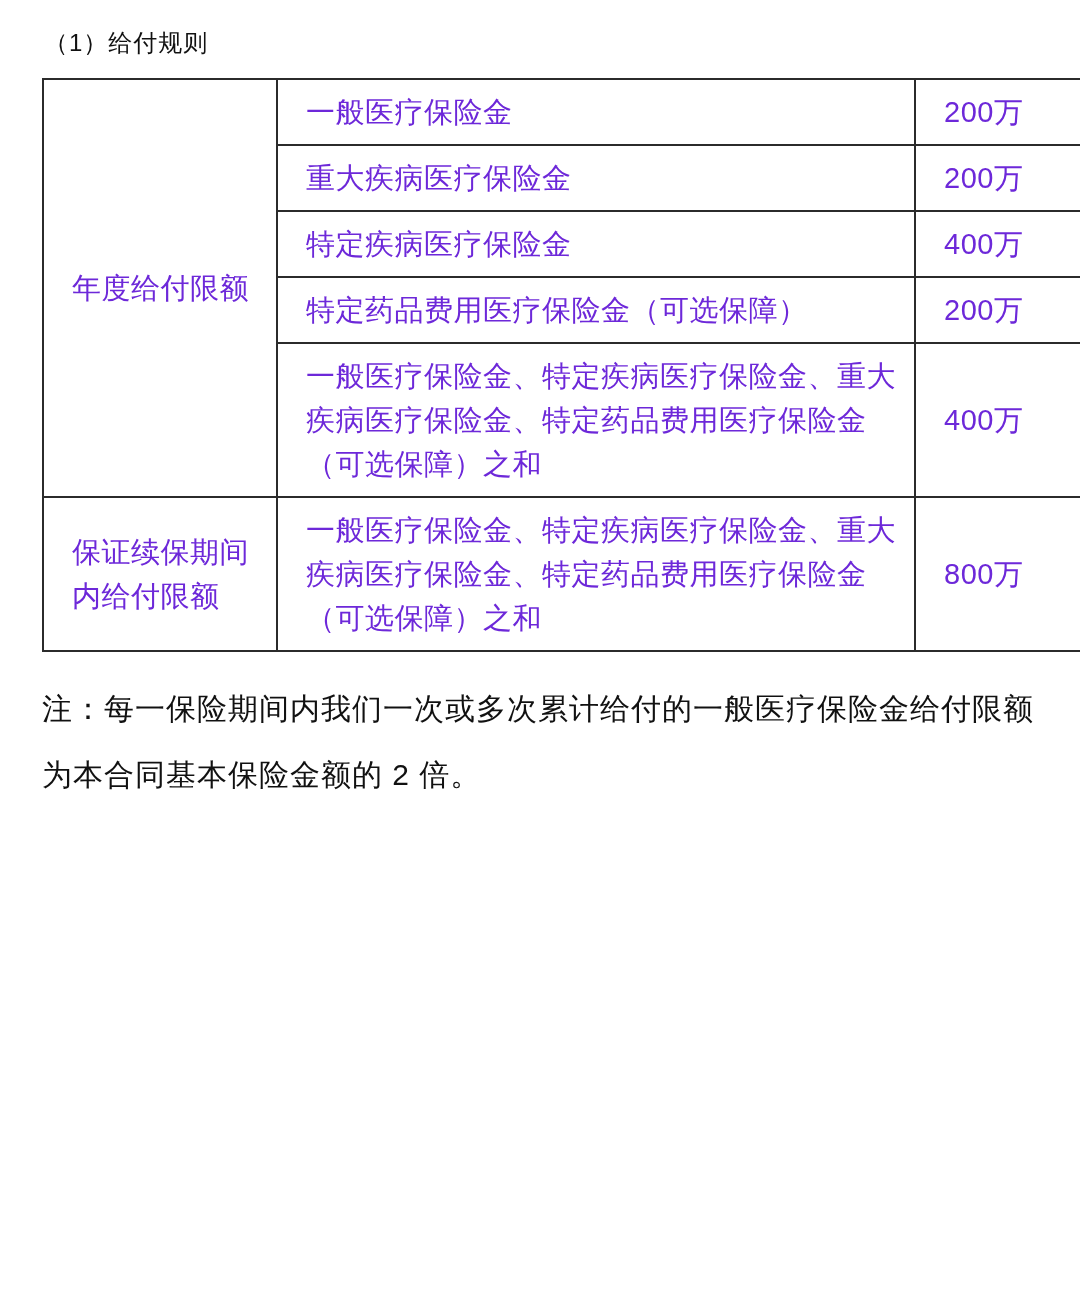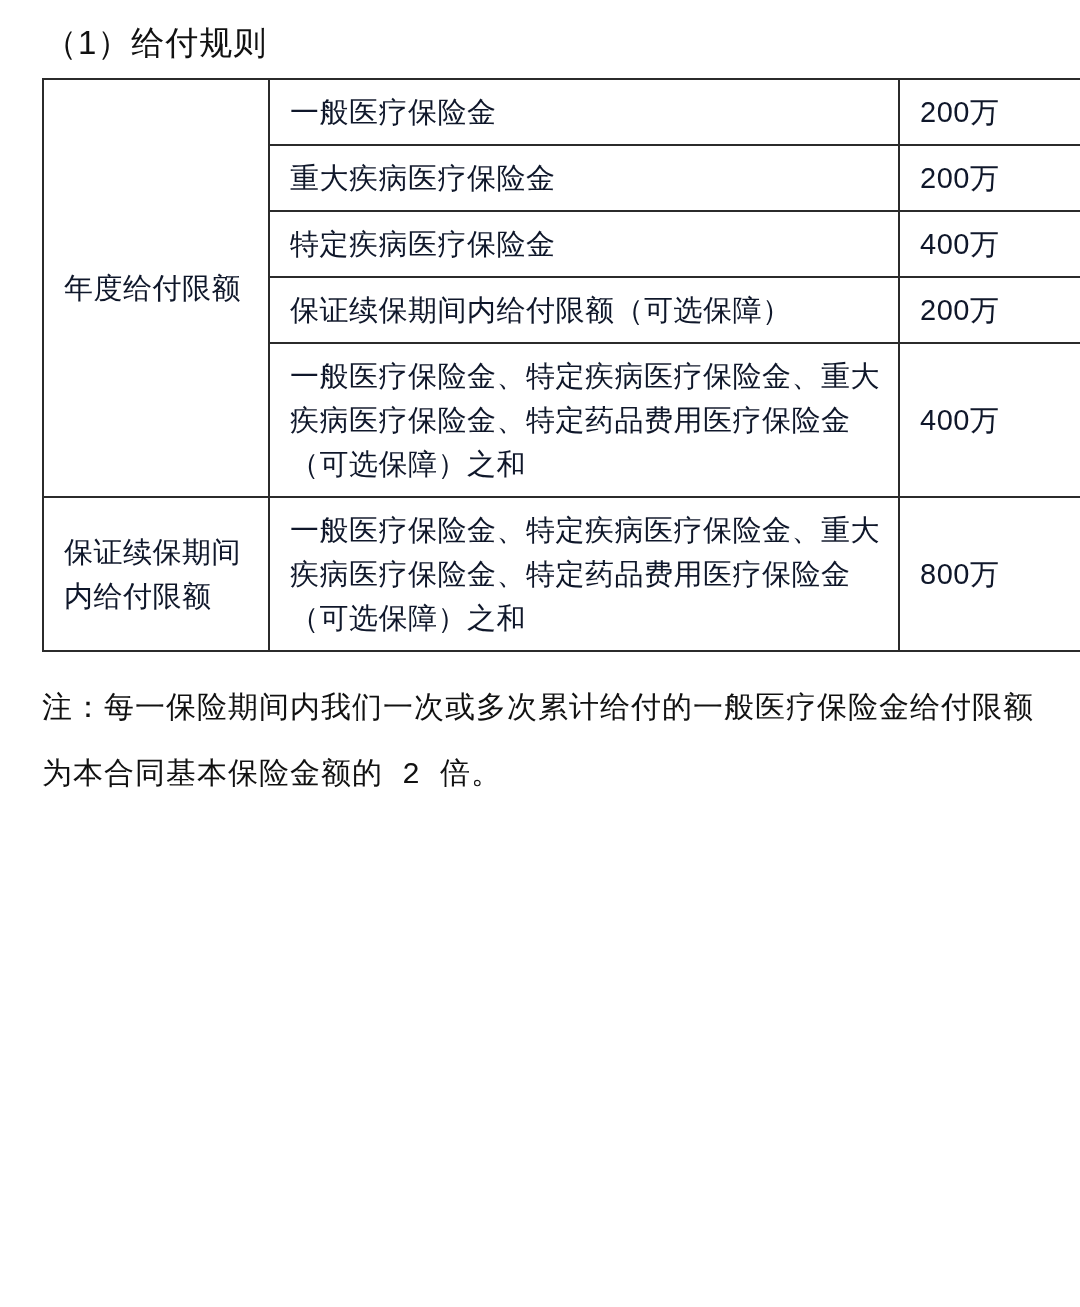--- a/index.html
+++ b/index.html
@@ -15,39 +15,39 @@
     overflow: hidden;
   }
   .page {
     position: relative;
     width: 1080px;
     height: 1307px;
     box-sizing: border-box;
     padding: 22px 46px 0 42px;
   }
   .section-title {
-    font-size: 33px;
+    font-size: 24px;
     line-height: 42px;
     letter-spacing: 1px;
     margin: 0 0 14px 2px;
     color: #111;
   }
   table.benefit-table {
     border-collapse: collapse;
     width: 986px;
     table-layout: fixed;
     border: 2px solid #2b2b2b;
   }
   table.benefit-table td {
     border: 2px solid #2b2b2b;
-    padding: 10px 8px 10px 20px;
+    padding: 10px 8px 10px 28px;
     font-size: 29px;
     line-height: 44px;
     vertical-align: middle;
-    color: #0f172a;
+    color: #6d28d9;
     letter-spacing: 0.5px;
     word-break: break-all;
   }
   td.col-category {
     width: 196px;
     padding-left: 8px;
     padding-right: 4px;
   }
   td.col-item {
     width: 600px;
@@ -55,21 +55,20 @@
   td.col-amount {
     width: 186px;
     padding-left: 10px;
   }
   .note {
     margin-top: 24px;
     font-size: 30px;
     line-height: 66px;
     letter-spacing: 1px;
     color: #111;
-    font-family: Liberation Mono, monospace;
   }
 </style>
 </head>
 <body>
 
 <div class="page">
 
   <div class="section-title">（1）给付规则</div>
 
   <table class="benefit-table">
@@ -81,21 +80,21 @@
       </tr>
       <tr>
         <td class="col-item">重大疾病医疗保险金</td>
         <td class="col-amount">200万</td>
       </tr>
       <tr>
         <td class="col-item">特定疾病医疗保险金</td>
         <td class="col-amount">400万</td>
       </tr>
       <tr>
-        <td class="col-item">保证续保期间内给付限额（可选保障）</td>
+        <td class="col-item">特定药品费用医疗保险金（可选保障）</td>
         <td class="col-amount">200万</td>
       </tr>
       <tr>
         <td class="col-item">一般医疗保险金、特定疾病医疗保险金、重大疾病医疗保险金、特定药品费用医疗保险金（可选保障）之和</td>
         <td class="col-amount">400万</td>
       </tr>
       <tr>
         <td class="col-category">保证续保期间内给付限额</td>
         <td class="col-item">一般医疗保险金、特定疾病医疗保险金、重大疾病医疗保险金、特定药品费用医疗保险金（可选保障）之和</td>
         <td class="col-amount">800万</td>

